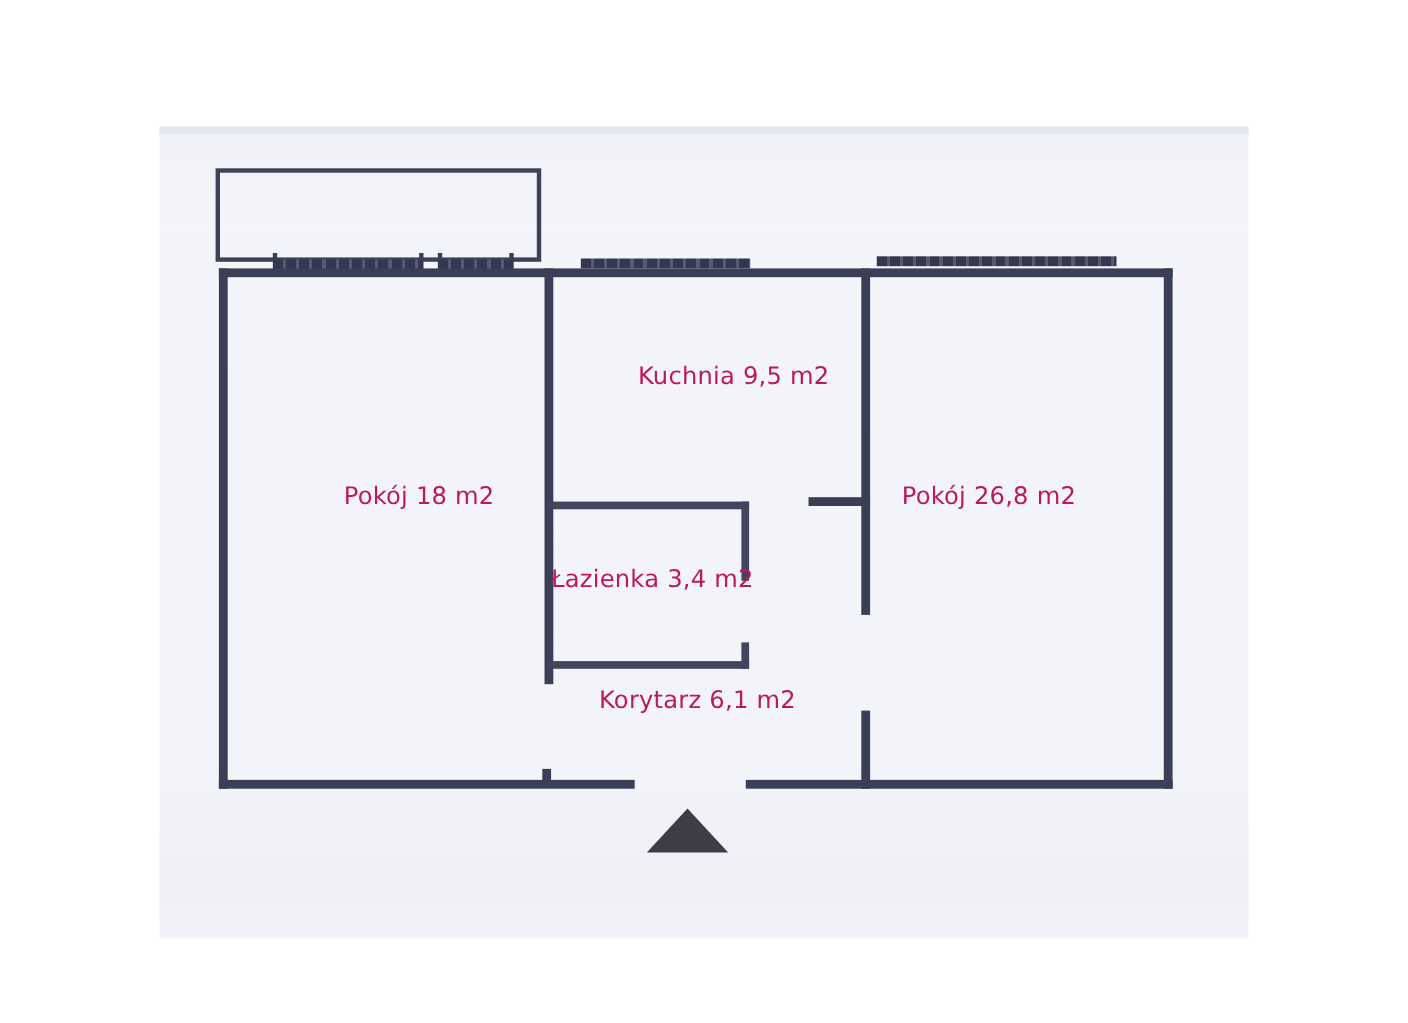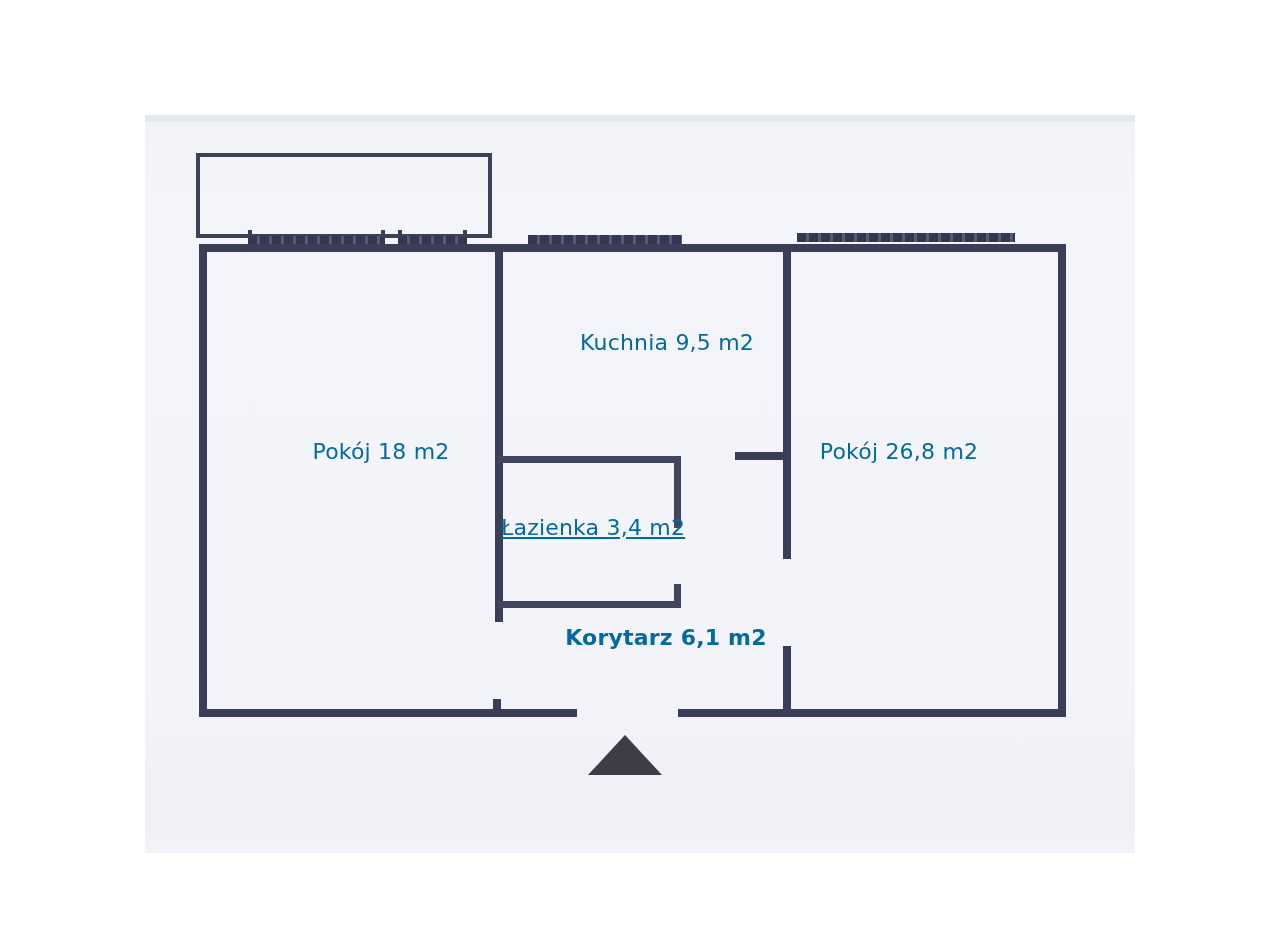--- a/index.html
+++ b/index.html
@@ -45,21 +45,21 @@
     border-left:37px solid transparent;
     border-right:37px solid transparent;
     border-bottom:40px solid #3d3d47;
   }
 
   
   .room-label{
     position:absolute;transform:translateX(-50%);
     white-space:nowrap;
     font-size:22px;line-height:23px;
-    color:#0369a1;
+    color:#be185d;
     letter-spacing:0.2px;
   }
 </style>
 </head>
 <body>
 
 <div id="stage">
 
   <div class="scan"></div>
   <div class="scan-topband"></div>
@@ -93,16 +93,16 @@
   <div class="wall-thin" style="left:498px;top:456px;width:183px;height:7px;"></div>
   <div class="wall-thin" style="left:674px;top:456px;width:7px;height:72px;"></div>
   <div class="wall-thin" style="left:674px;top:584px;width:7px;height:24px;"></div>
   <div class="wall-thin" style="left:498px;top:601px;width:183px;height:7px;"></div>
 
   <div class="triangle"></div>
 
   <div class="room-label" style="left:381px;top:440px;">Pokój 18 m2</div>
   <div class="room-label" style="left:667px;top:331px;">Kuchnia 9,5 m2</div>
   <div class="room-label" style="left:899px;top:440px;">Pokój 26,8 m2</div>
-  <div class="room-label" style="left:593px;top:516px;text-decoration:underline;">Łazienka 3,4 m2</div>
-  <div class="room-label" style="left:666px;top:626px;font-weight:bold;">Korytarz 6,1 m2</div>
+  <div class="room-label" style="left:593px;top:516px;">Łazienka 3,4 m2</div>
+  <div class="room-label" style="left:634px;top:626px;">Korytarz 6,1 m2</div>
 
 </div>
 
 </body></html>

